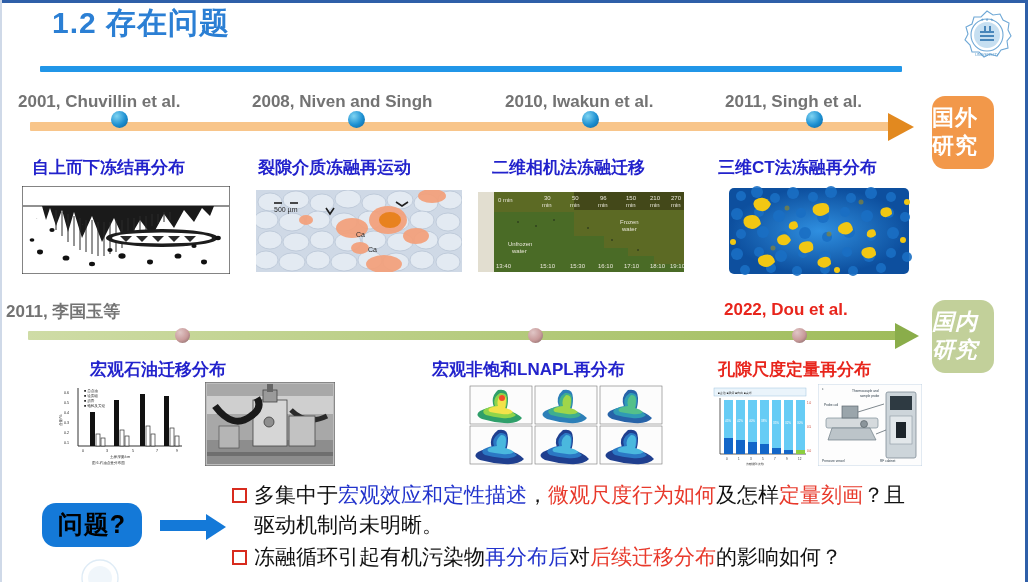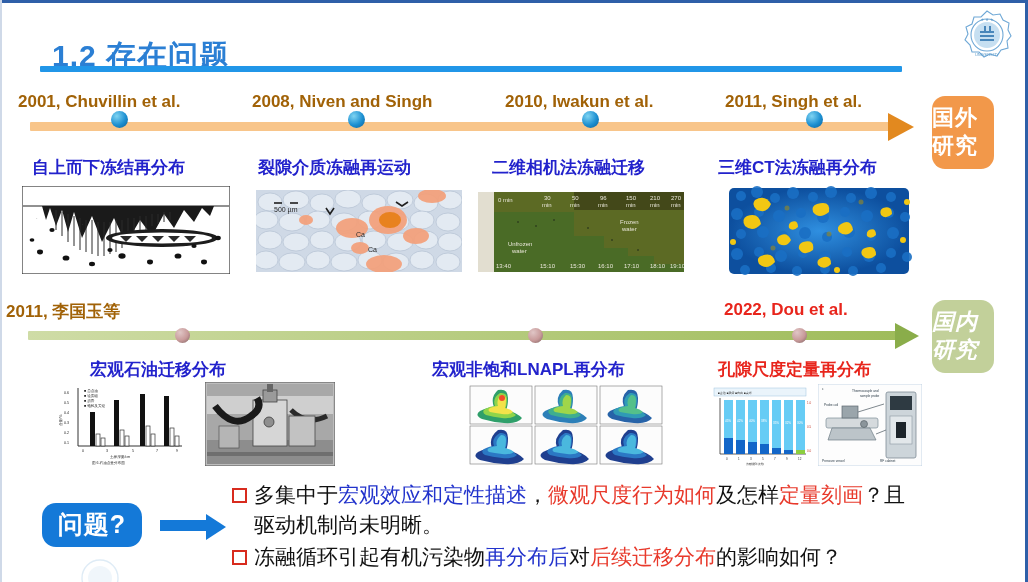--- a/index.html
+++ b/index.html
@@ -32,21 +32,21 @@
   }
   .frame-left {
     position: absolute;
     left: 0; top: 0;
     width: 2px; height: 582px;
     background: #cfd9e8;
   }
   
   .title {
     position: absolute;
-    left: 52px; top: 36px;
+    left: 52px; top: 3px;
     font-size: 30px;
     font-weight: bold;
     color: #2b7fd4;
     letter-spacing: 1px;
     white-space: nowrap;
   }
   .title-rule {
     position: absolute;
     left: 40px; top: 66px;
     width: 862px; height: 6px;
@@ -57,21 +57,21 @@
   .seal {
     position: absolute;
     right: 14px; top: 8px;
     width: 54px; height: 54px;
   }
   
   .tl-label {
     position: absolute;
     font-size: 17px;
     font-weight: bold;
-    color: #a16207;
+    color: #737373;
     white-space: nowrap;
   }
   .tl-label.red { color: #e8251c; }
   .tl-bar {
     position: absolute;
     height: 9px;
     border-radius: 1px;
   }
   .tl-bar.orange { background: #f8c58a; }
   .tl-bar.green {
@@ -130,21 +130,21 @@
     position: absolute;
     overflow: hidden;
     background: #ffffff;
   }
   .thumb svg, .thumb canvas { display: block; }
   
   .q-badge {
     position: absolute;
     background: #1479d8;
     border-radius: 14px;
-    color: #ffffff;
+    color: #000000;
     font-size: 25px;
     font-weight: bold;
     text-align: center;
     line-height: 42px;
     width: 100px; height: 44px;
     letter-spacing: 1px;
   }
   .q-arrow-shaft {
     position: absolute;
     background: #1479d8;

